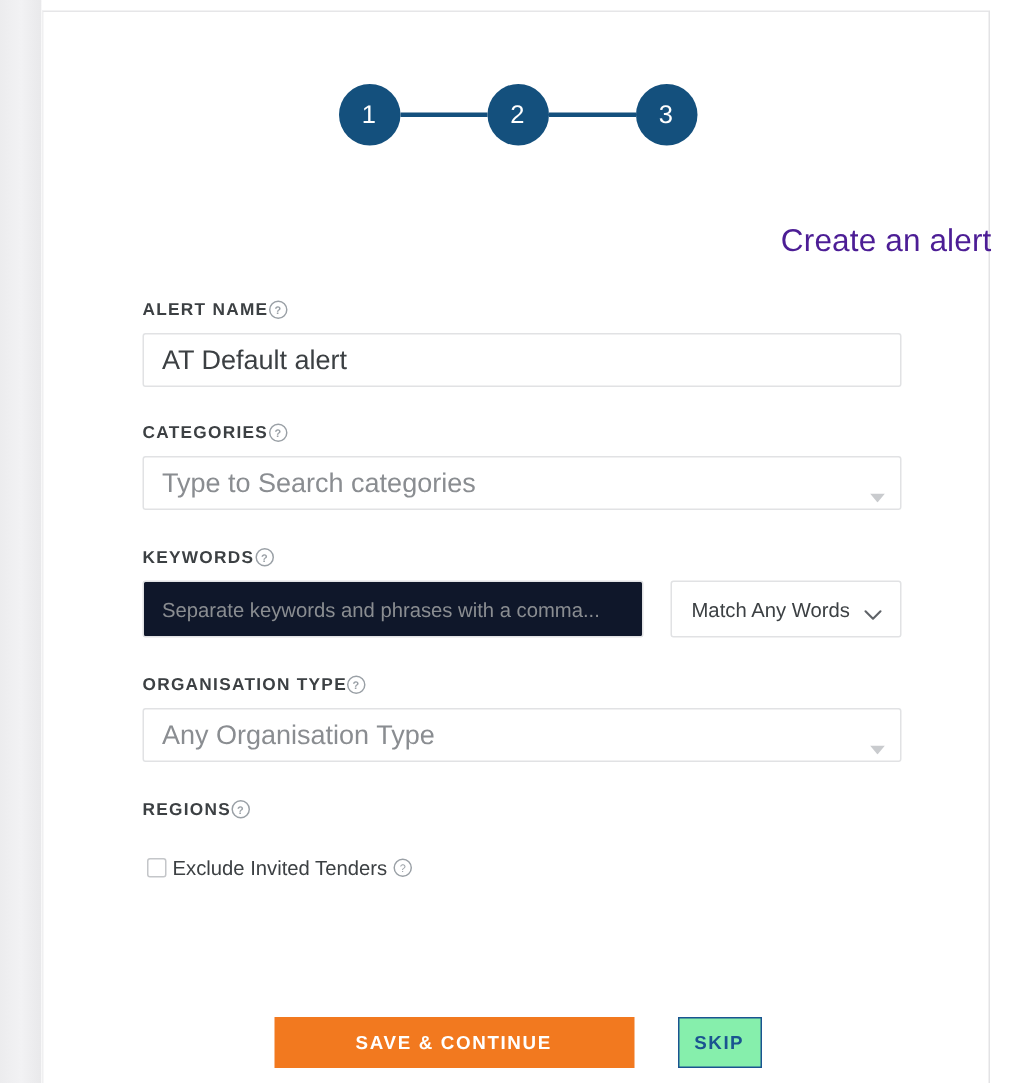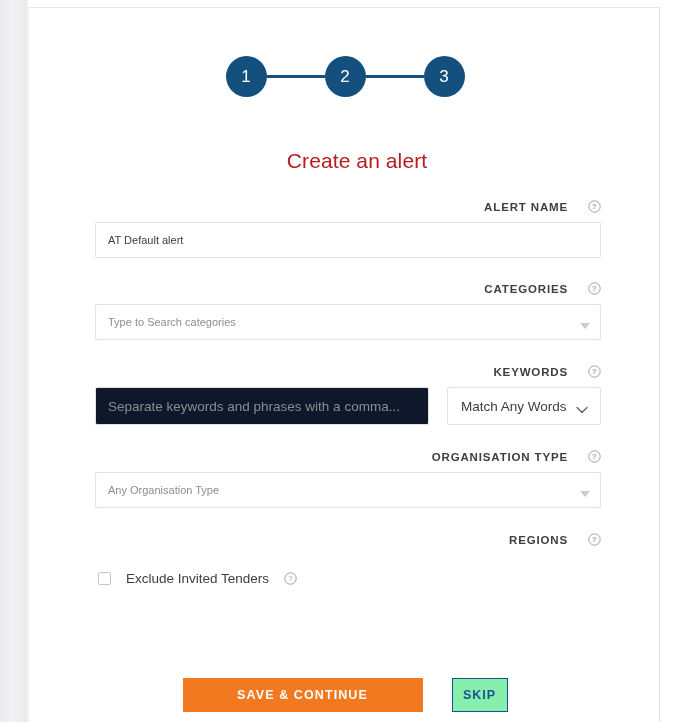--- a/index.html
+++ b/index.html
@@ -62,51 +62,50 @@
   .step-line {
     width: 58px;
     height: 3px;
     background: #14507d;
     flex: 0 0 auto;
   }
 
   
   .form-title {
     position: absolute;
-    left: 12px;
+    left: 0;
     top: 141px;
     width: 632px;
-    text-align: center;
+    text-align: right;
     font-size: 21px;
-    color: #b91c1c;
+    color: #4c1d95;
     letter-spacing: 0.1px;
   }
 
   
   .form {
     position: absolute;
     left: 66px;
     top: 192px;
     width: 506px;
   }
 
   .field {
     margin-bottom: 0;
   }
 
   .field-label {
     display: flex;
     align-items: center;
-    gap: 20px;
+    gap: 0;
     font-size: 11.5px;
     font-weight: bold;
     color: #3c4043;
     letter-spacing: 0.85px;
     margin-bottom: 9px;
-    justify-content: flex-end;
   }
 
   .help-icon {
     width: 13px;
     height: 13px;
     display: inline-block;
     flex: 0 0 auto;
     position: relative;
     top: 0px;
   }
@@ -115,21 +114,21 @@
   .control {
     width: 506px;
     height: 36px;
     border: 1px solid #e1e2e4;
     border-radius: 2px;
     background: #ffffff;
     box-sizing: border-box;
     display: flex;
     align-items: center;
     padding: 0 12px;
-    font-size: 11px;
+    font-size: 18px;
     color: #3c4043;
     position: relative;
   }
   .control.placeholder-text { color: #8a8d91; }
 
   .control .caret {
     position: absolute;
     right: 10px;
     top: 50%;
     transform: translateY(-50%);
@@ -177,21 +176,21 @@
   .chev {
     width: 12px;
     height: 8px;
     flex: 0 0 auto;
   }
 
   
   .checkbox-row {
     display: flex;
     align-items: center;
-    gap: 15px;
+    gap: 4px;
     margin-top: 25px;
     padding-left: 3px;
   }
   .checkbox-box {
     width: 13px;
     height: 13px;
     border: 1px solid #c4c6c9;
     border-radius: 2px;
     background: #ffffff;
     box-sizing: border-box;

